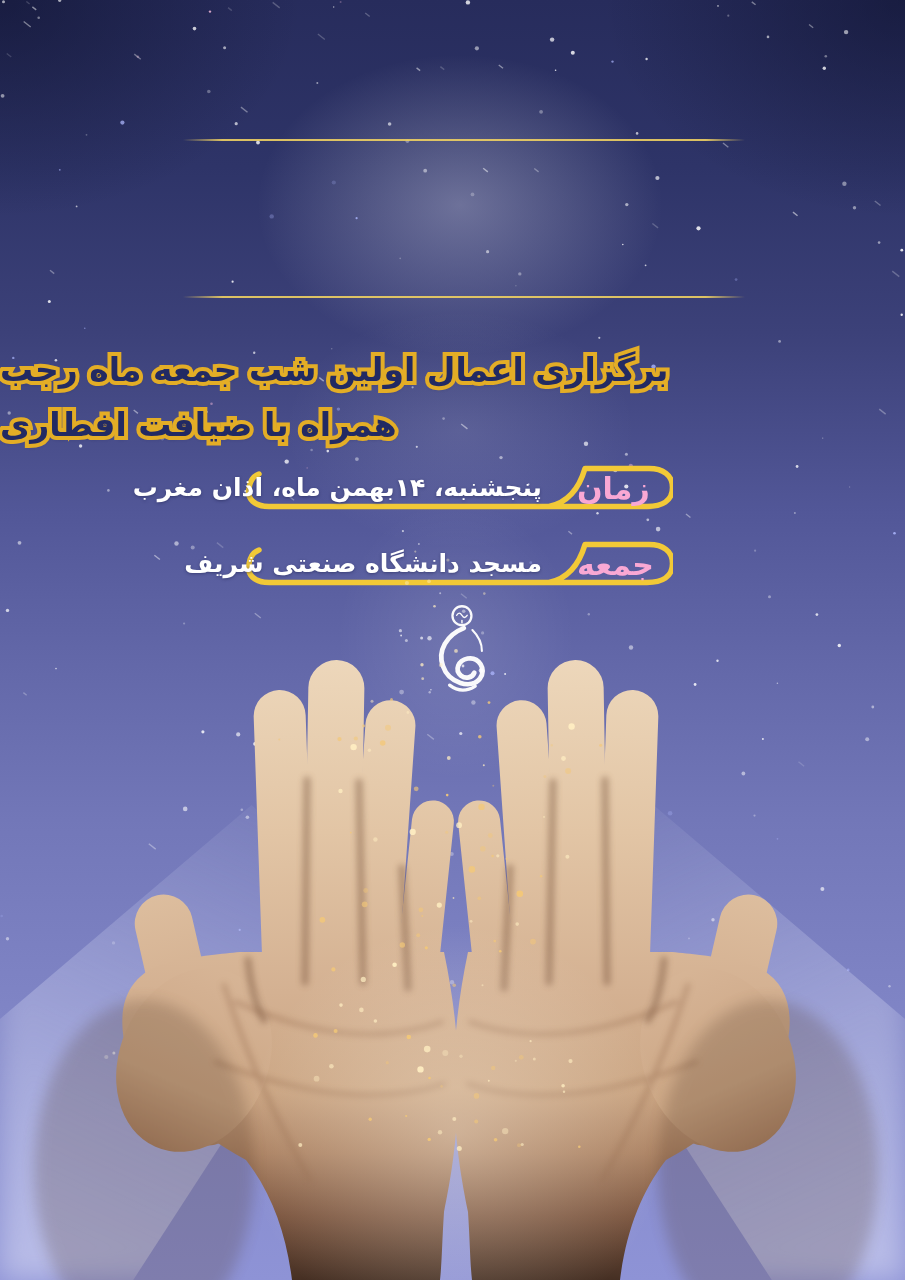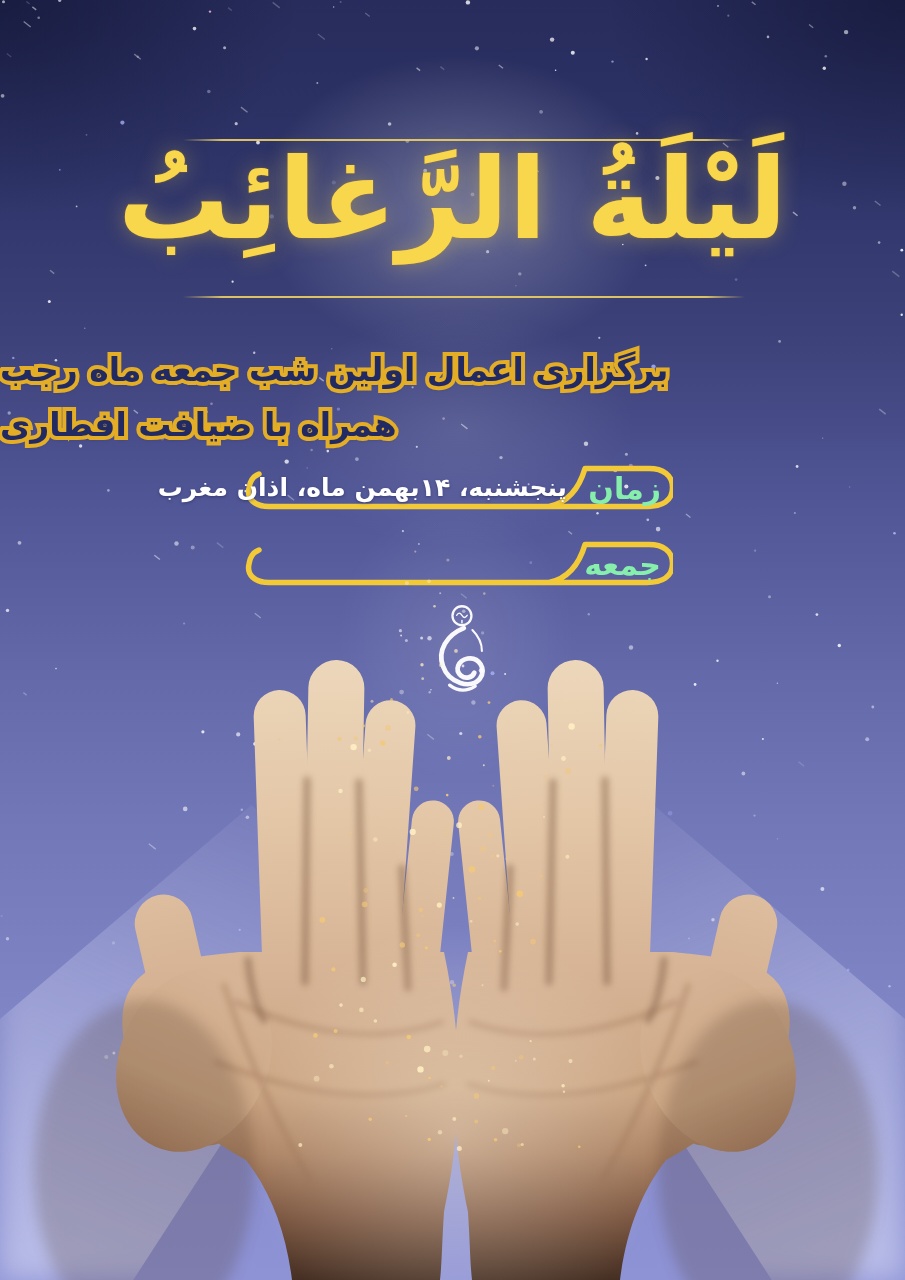--- a/index.html
+++ b/index.html
@@ -68,25 +68,25 @@
   .outline-text .fill{position:relative; color:#222a63;}
   
   .info-row{
     position:absolute; left:233px; width:440px; height:70px;
   }
   .row-time{top:458px;}
   .row-place{top:534px;}
   .row-swoosh{position:absolute; inset:0; width:440px; height:70px;}
   .row-label{
     position:absolute; top:13px; right:12px; width:84px;
-    text-align:right; font-size:30px; font-weight:bold; color:#86efac;
+    text-align:left; font-size:30px; font-weight:bold; color:#f9a8d4;
     white-space:nowrap;
   }
   .row-value{
-    position:absolute; top:15px; left:42px; width:292px;
+    position:absolute; top:15px; left:17px; width:292px;
     text-align:center; font-size:25px; font-weight:bold; color:#ffffff;
     white-space:nowrap;
     text-shadow:0 1px 3px rgba(30,34,80,0.5);
   }
   
   .emblem{position:absolute; top:601px; left:423px; width:76px; height:96px; opacity:0.96;}
   
   .hands{position:absolute; inset:0; width:905px; height:1280px;}
 </style>
 </head>
@@ -308,21 +308,20 @@
       <rect x="417.0" y="67.3" width="4.5" height="1.4" fill="#ffffff" opacity="0.49" transform="rotate(38 417.0 67.3)"></rect>
       <rect x="875.2" y="200.4" width="7.3" height="1.4" fill="#ffffff" opacity="0.29" transform="rotate(38 875.2 200.4)"></rect>
       <rect x="26.8" y="0.9" width="4.1" height="1.4" fill="#ffffff" opacity="0.18" transform="rotate(38 26.8 0.9)"></rect>
       <rect x="768.7" y="939.7" width="4.4" height="1.4" fill="#ffffff" opacity="0.39" transform="rotate(38 768.7 939.7)"></rect>
     </svg>
 
   <div class="beam beam-left"></div>
   <div class="beam beam-right"></div>
 
   <div class="rule rule-top"></div>
-  <div class="title" dir="rtl">لَیْلَةُ الرَّغائِبُ</div>
   <div class="rule rule-bottom"></div>
 
   <div class="subtitle subtitle-1" dir="rtl">
     <span class="outline-text">
       <span class="stroke">برگزاری اعمال اولین شب جمعه ماه رجب</span>
       <span class="fill">برگزاری اعمال اولین شب جمعه ماه رجب</span>
     </span>
   </div>
   <div class="subtitle subtitle-2" dir="rtl">
     <span class="outline-text">
@@ -341,20 +340,21 @@
     <div class="row-value" dir="rtl">پنجشنبه، ۱۴بهمن ماه، اذان مغرب</div>
   </div>
 
   <div class="info-row row-place">
     <svg class="row-swoosh" viewBox="0 0 440 70" xmlns="http://www.w3.org/2000/svg">
       <path d="M 26 16 C 21 18 17 23 16 30 C 13.5 41 22 48.5 36 48.5 L 414 48.5
                C 429 48.5 439.5 43 439.5 29.5 C 439.5 17 430 10.5 416 10.5 L 352 10.5
                C 346 31 335 44.5 316 48.5" fill="none" stroke="#f2c937" stroke-width="5.5" stroke-linecap="round" stroke-linejoin="round"></path>
     </svg>
     <div class="row-label" dir="rtl">جمعه</div>
+    <div class="row-value" dir="rtl">مسجد دانشگاه صنعتی شریف</div>
   </div>
 
   <svg class="emblem" viewBox="0 0 80 100" xmlns="http://www.w3.org/2000/svg">
     <g stroke="#ffffff" fill="none" stroke-linecap="round">
       <circle cx="41" cy="15" r="10" stroke-width="2.4"></circle>
       <path d="M35.5 14.5 q2.5 -4.5 5.5 0 q2.5 4.5 5.5 0" stroke-width="1.5"></path>
       <path d="M41 20 l0 2.5" stroke-width="1.5"></path>
       <path d="M43 28 C 25 35, 15 52, 21 68 C 27 86, 51 93, 60 81 C 67 71, 59 58, 47 60 C 37 62, 33 72, 40 78 C 45 82, 52 80, 54 75" stroke-width="5"></path>
       <path d="M28 88 q13 10 27 1" stroke-width="3.4"></path>
       <path d="M52 30 C 58 36, 62 44, 62 52" stroke-width="2.2"></path>

